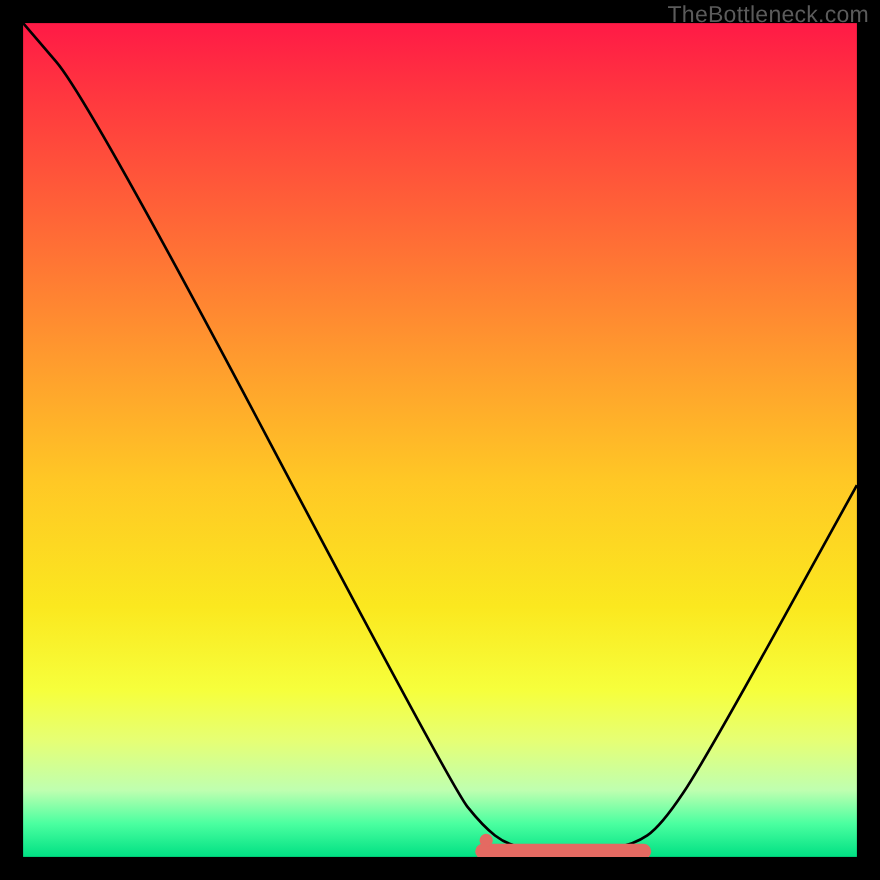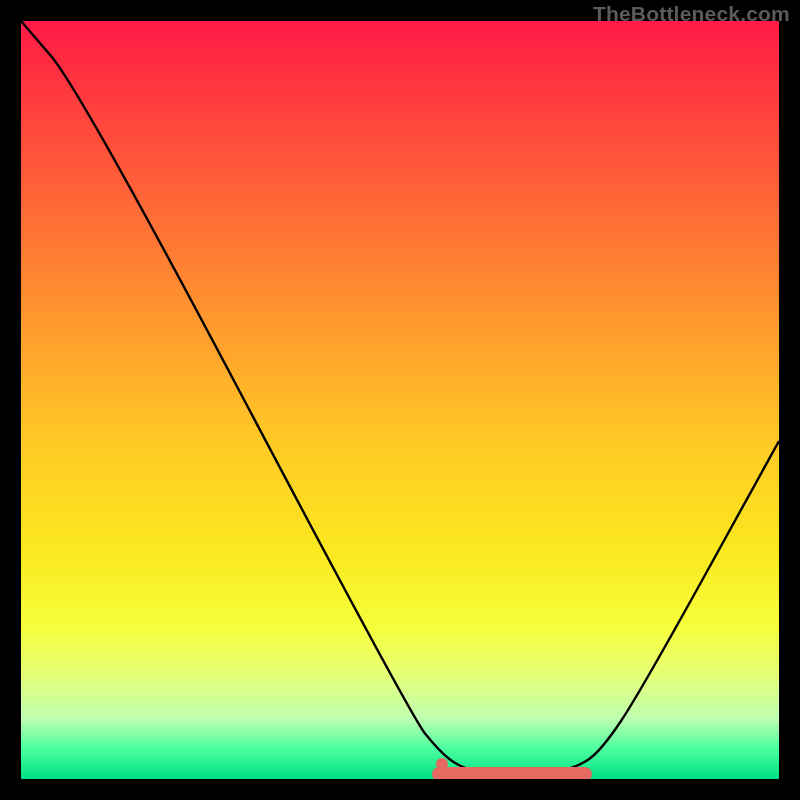--- a/index.html
+++ b/index.html
@@ -30,21 +30,21 @@
       #4bffa0 96%,
       #00e083 100%
     );
   }
   .watermark {
     position: absolute;
     top: 2px;
     right: 10px;
     color: #5b5b5b;
     font-size: 21px;
-    font-weight: 700;
+    font-weight: 400;
     letter-spacing: 0.2px;
   }
   svg.curve {
     position: absolute;
     left: 0;
     top: 0;
     width: 758px;
     height: 758px;
   }
 </style>

